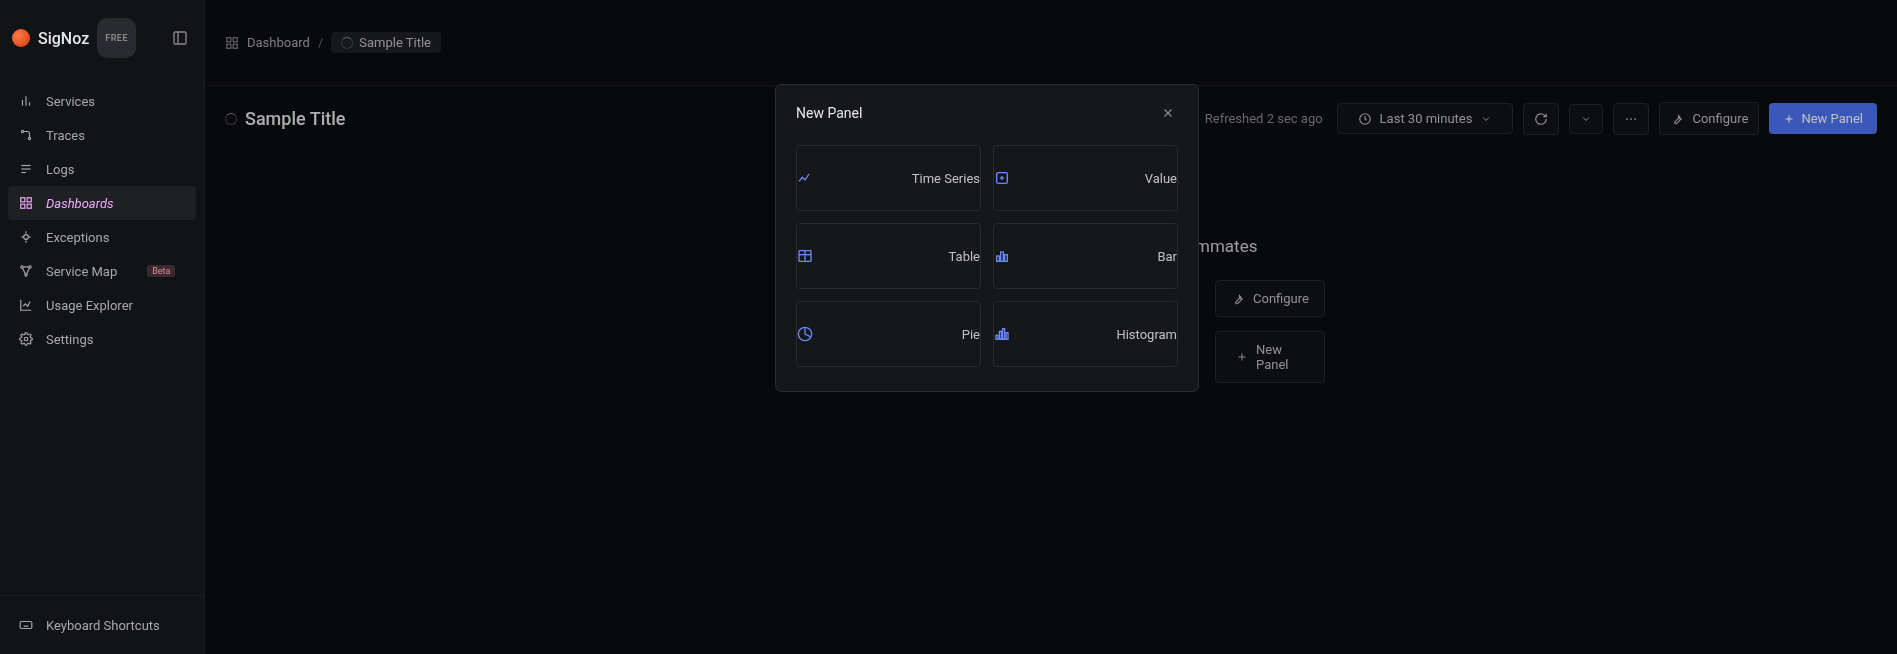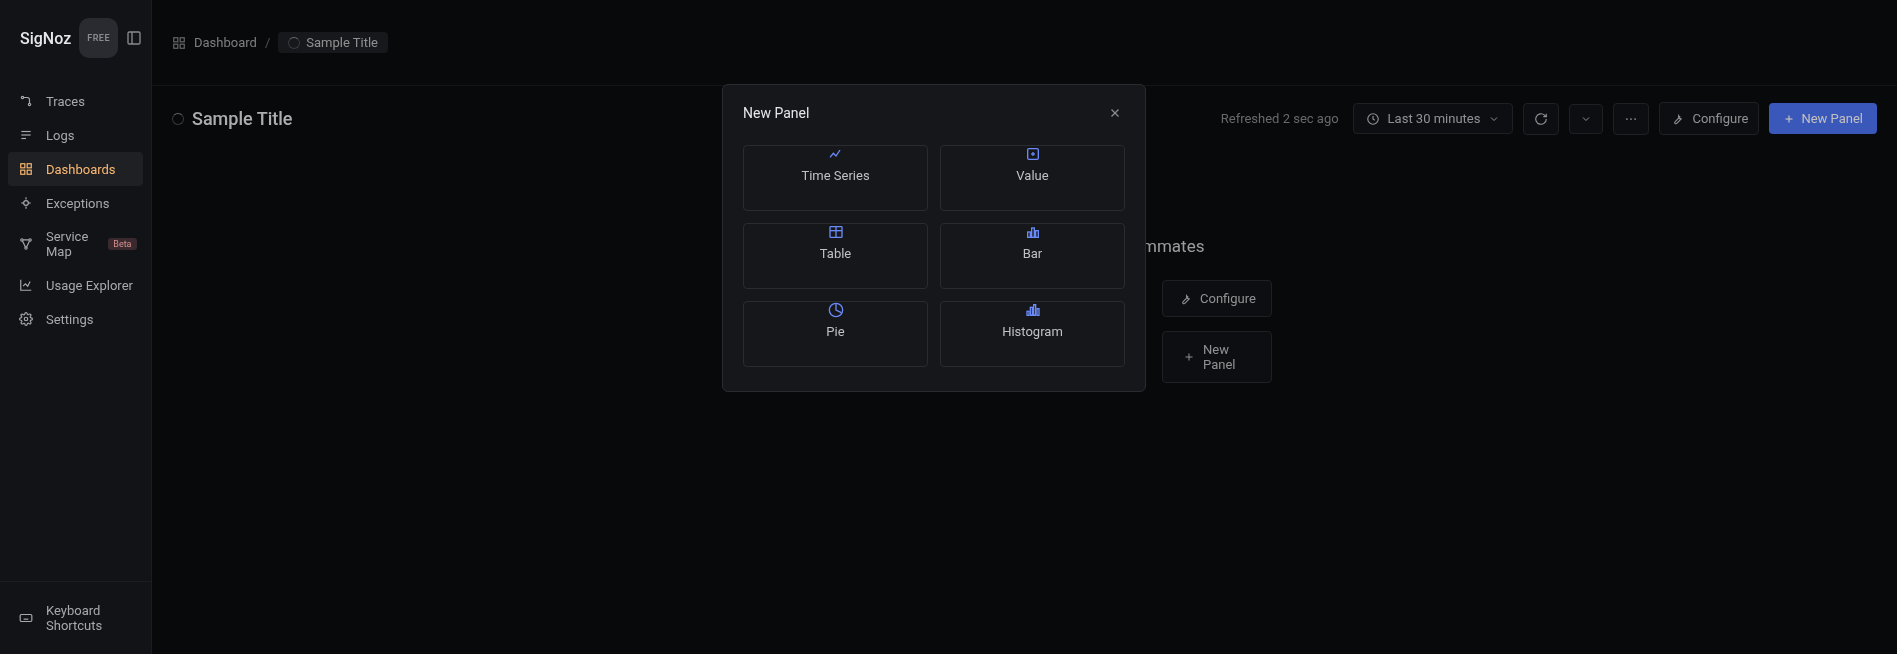--- a/index.html
+++ b/index.html
@@ -15,21 +15,21 @@
       height: 654px;
       overflow: hidden;
       position: relative;
     }
     .app-container {
       display: flex;
       height: 100%;
     }
     
     .sidebar {
-      width: 152px;
+      width: 205px;
       background: #121317;
       border-right: 1px solid #1c1d21;
       display: flex;
       flex-direction: column;
       position: relative;
     }
     .sidebar-header {
       display: flex;
       align-items: center;
       padding: 18px 12px;
@@ -74,37 +74,38 @@
       align-items: center;
       gap: 12px;
       padding: 9px 10px;
       border-radius: 4px;
       color: #a8a9ac;
       font-size: 13px;
       cursor: pointer;
     }
     .nav-item.active {
       background: #1f2024;
-      color: #fdba74;
+      color: #f0abfc;
+      font-style: italic;
     }
     .nav-icon {
       width: 16px;
       height: 16px;
       display: flex;
       align-items: center;
       justify-content: center;
       flex-shrink: 0;
     }
     .beta-badge {
       background: #3a2a2f;
       color: #d89090;
       font-size: 9px;
       padding: 1px 5px;
       border-radius: 3px;
-      margin-left: 8px;
+      margin-left: 18px;
     }
     .sidebar-footer {
       padding: 12px 8px;
       border-top: 1px solid #1c1d21;
     }
     
     .main {
       flex: 1;
       display: flex;
       flex-direction: column;
@@ -166,21 +167,21 @@
       color: #8a8b8e;
       font-size: 13px;
       margin-right: 4px;
     }
     .time-range {
       display: flex;
       align-items: center;
       gap: 8px;
       background: #121317;
       border: 1px solid #2a2b30;
-      padding: 7px 12px;
+      padding: 7px 20px;
       border-radius: 4px;
       font-size: 13px;
       cursor: pointer;
     }
     .btn-icon {
       display: flex;
       align-items: center;
       justify-content: center;
       background: #121317;
       border: 1px solid #2a2b30;
@@ -275,23 +276,23 @@
     .panel-grid {
       display: grid;
       grid-template-columns: 1fr 1fr;
       gap: 12px;
     }
     .panel-option {
       border: 1px solid #2a2b30;
       border-radius: 4px;
       height: 66px;
       display: flex;
-      flex-direction: column;
-      align-items: center;
-      justify-content: flex-start;
+      flex-direction: row;
+      align-items: center;
+      justify-content: space-between;
       gap: 6px;
       cursor: pointer;
       font-size: 13px;
       color: #c0c1c3;
     }
     .panel-option .opt-icon {
       color: #6a8af8;
       width: 16px;
       height: 16px;
       display: flex;
@@ -313,20 +314,30 @@
       <span class="brand-name">SigNoz</span>
       <span class="free-badge">FREE</span>
       <span class="collapse-btn">
         <svg width="16" height="16" viewBox="0 0 24 24" fill="none" stroke="currentColor" stroke-width="2">
             <rect x="3" y="3" width="18" height="18" rx="2"></rect>
             <line x1="9" y1="3" x2="9" y2="21"></line>
           </svg>
       </span>
     </div>
     <nav class="nav-list">
+      <div class="nav-item">
+        <span class="nav-icon">
+            <svg width="14" height="14" viewBox="0 0 24 24" fill="none" stroke="currentColor" stroke-width="2">
+              <line x1="6" y1="20" x2="6" y2="10"></line>
+              <line x1="12" y1="20" x2="12" y2="4"></line>
+              <line x1="18" y1="20" x2="18" y2="14"></line>
+            </svg>
+          </span>
+        <span>Services</span>
+      </div>
       <div class="nav-item">
         <span class="nav-icon">
             <svg width="14" height="14" viewBox="0 0 24 24" fill="none" stroke="currentColor" stroke-width="2">
               <circle cx="6" cy="6" r="2"></circle>
               <circle cx="18" cy="18" r="2"></circle>
               <path d="M8 6h6a4 4 0 014 4v6"></path>
             </svg>
           </span>
         <span>Traces</span>
       </div>

